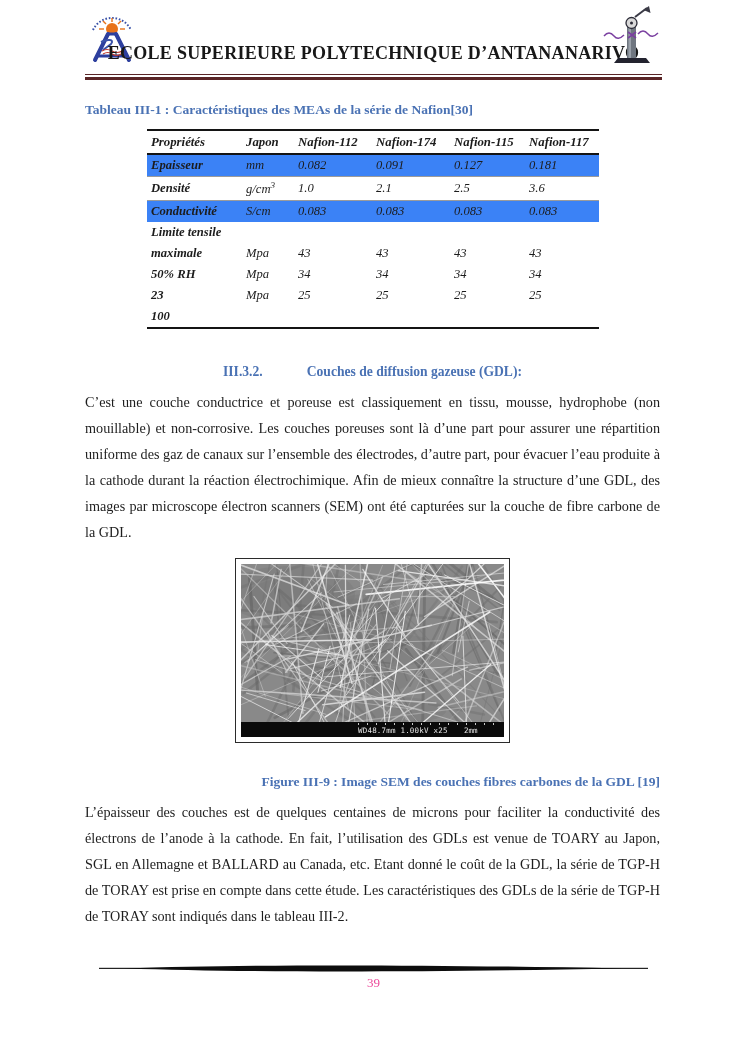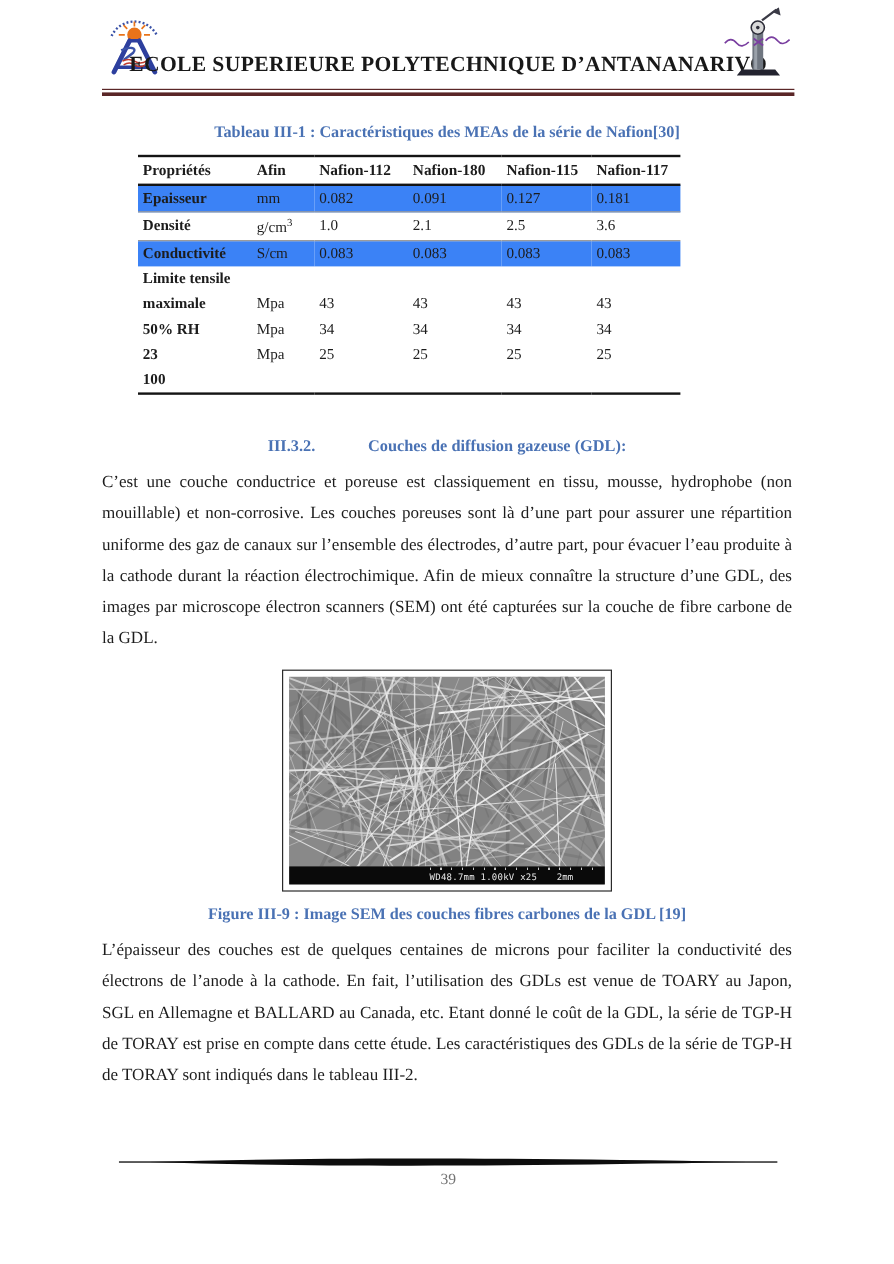--- a/index.html
+++ b/index.html
@@ -20,27 +20,27 @@
   .logo-right{position:absolute;right:0;top:0;}
   .hdr-rule{
     position:absolute;top:74px;left:85px;width:577px;height:2px;
     border-top:1px solid #5a2627;border-bottom:3px solid #5a2627;
   }
 
   
   .content{position:absolute;top:88px;left:85px;width:575px;}
 
   .tbl-title{
-    text-align:center;color:#4a72b4;font-weight:bold;font-size:13.5px;
+    text-align:left;color:#4a72b4;font-weight:bold;font-size:13.5px;
     margin:14px 0 11px 0;
   }
   table.mea{
-    border-collapse:collapse;margin-left:30px;width:452px;
+    border-collapse:collapse;margin-left:62px;width:452px;
     border-top:2px solid #141414;border-bottom:2px solid #141414;
-    font-size:12.6px;table-layout:fixed;
+    font-size:12.6px;table-layout:fixed;font-style:italic;
   }
   table.mea thead tr{border-bottom:2px solid #141414;}
   table.mea th{
     text-align:left;font-weight:bold;padding:4px 4px 3px 4px;font-size:12.8px;white-space:nowrap;
   }
   table.mea td{padding:3px 4px;height:15px;vertical-align:middle;white-space:nowrap;}
   table.mea tr.shaded{background:#3b82f6;}
   table.mea tr.ruled{border-bottom:1px solid #9b9b9b;}
   table.mea td.prop{font-weight:bold;}
   sup{font-size:9px;}
@@ -66,27 +66,27 @@
     font-family:"DejaVu Sans Mono", monospace;font-size:7.5px;color:#e6e6e6;
   }
   .sem-stamp{position:absolute;left:117px;top:4px;letter-spacing:.2px;}
   .sem-scale{position:absolute;left:223px;top:4px;}
   .sem-ticks{
     position:absolute;left:117px;width:138px;top:1px;height:2px;
     background:repeating-linear-gradient(90deg,#c9c9c9 0 1px,transparent 1px 9px);
   }
 
   .fig-caption{
-    margin-top:11px;text-align:center;color:#4a72b4;font-weight:bold;font-size:13.5px;
+    margin-top:31px;text-align:right;color:#4a72b4;font-weight:bold;font-size:13.5px;
   }
 
   
   .footer{position:absolute;bottom:62px;left:85px;width:577px;text-align:center;}
   .footer svg{display:block;margin:0 auto;}
-  .page-num{font-size:13px;margin-top:2px;color:#737373;}
+  .page-num{font-size:13px;margin-top:2px;color:#ec4899;}
 </style>
 </head>
 <body>
 
 <div class="page">
 
   <div class="hdr">
     <span class="logo-left">
       <svg width="54" height="62" viewBox="0 0 54 62">
         <path d="M8,24 A21,21 0 0 1 46,24" fill="none" stroke="#3a52a8" stroke-width="2" stroke-dasharray="1.6,1.8"></path>
@@ -131,23 +131,23 @@
         <col style="width:95px">
           <col style="width:52px">
           <col style="width:78px">
         <col style="width:78px">
           <col style="width:75px">
           <col style="width:74px">
       </colgroup>
       <thead>
           <tr id="tbl-head-row">
             <th>Propriétés</th>
-            <th>Afin</th>
+            <th>Japon</th>
             <th>Nafion-112</th>
-            <th>Nafion-180</th>
+            <th>Nafion-174</th>
             <th>Nafion-115</th>
             <th>Nafion-117</th>
           </tr>
         </thead>
       <tbody id="tbl-body">
           <tr class="shaded ruled">
             <td class="prop">Epaisseur</td>
             <td>mm</td>
             <td>0.082</td>
             <td>0.091</td>

